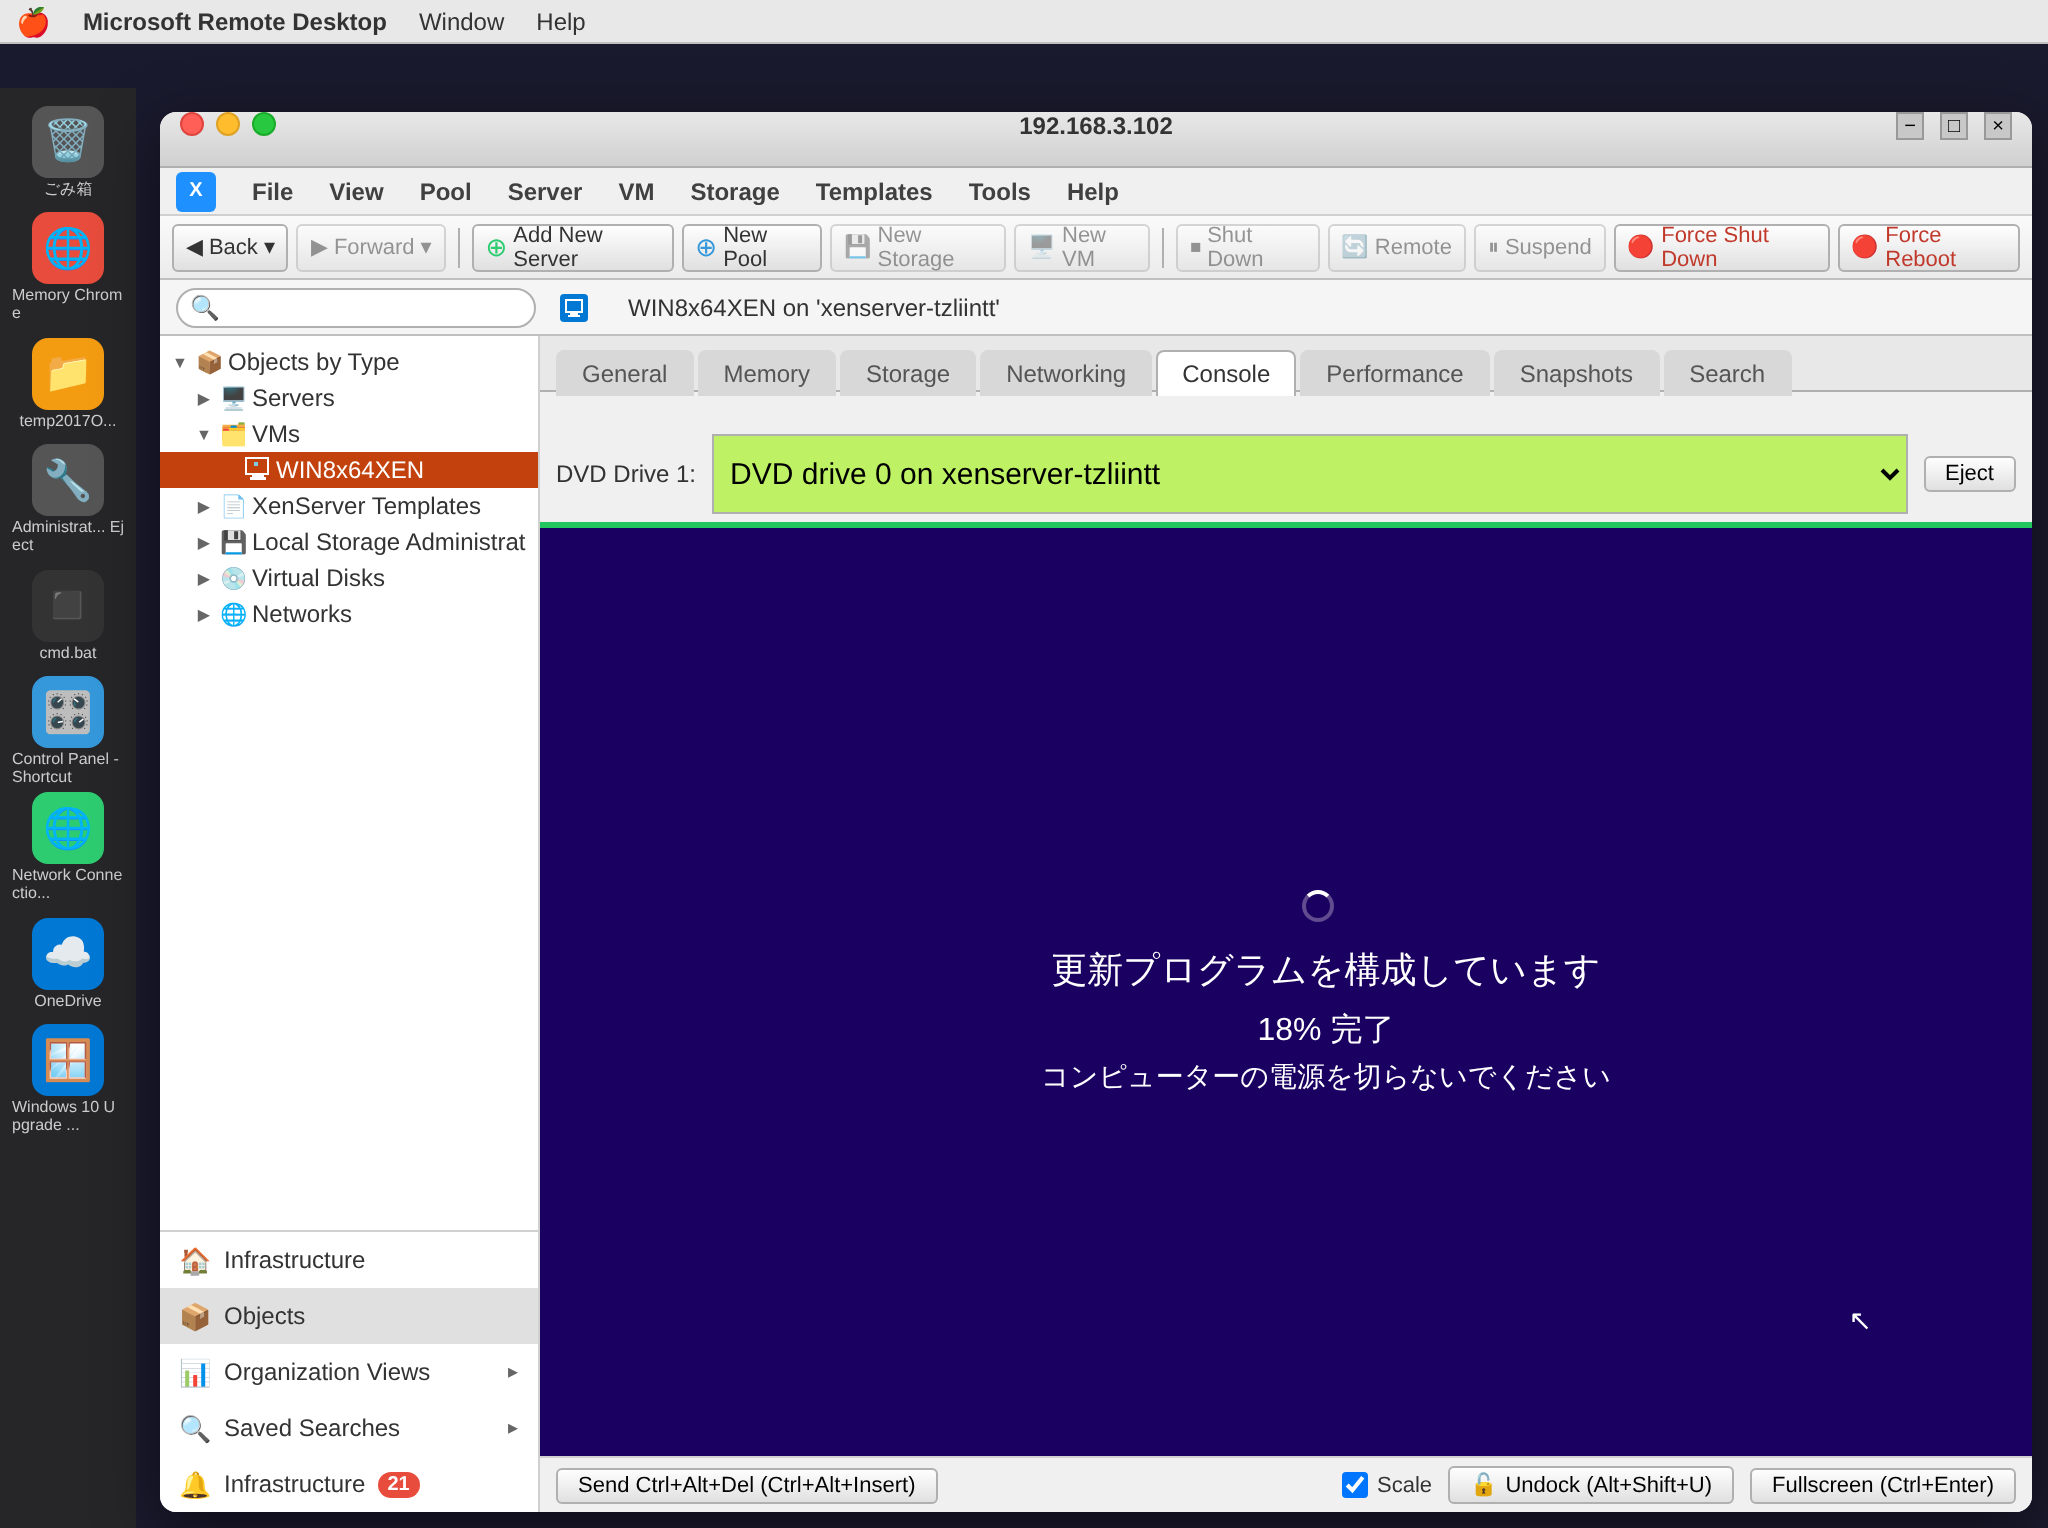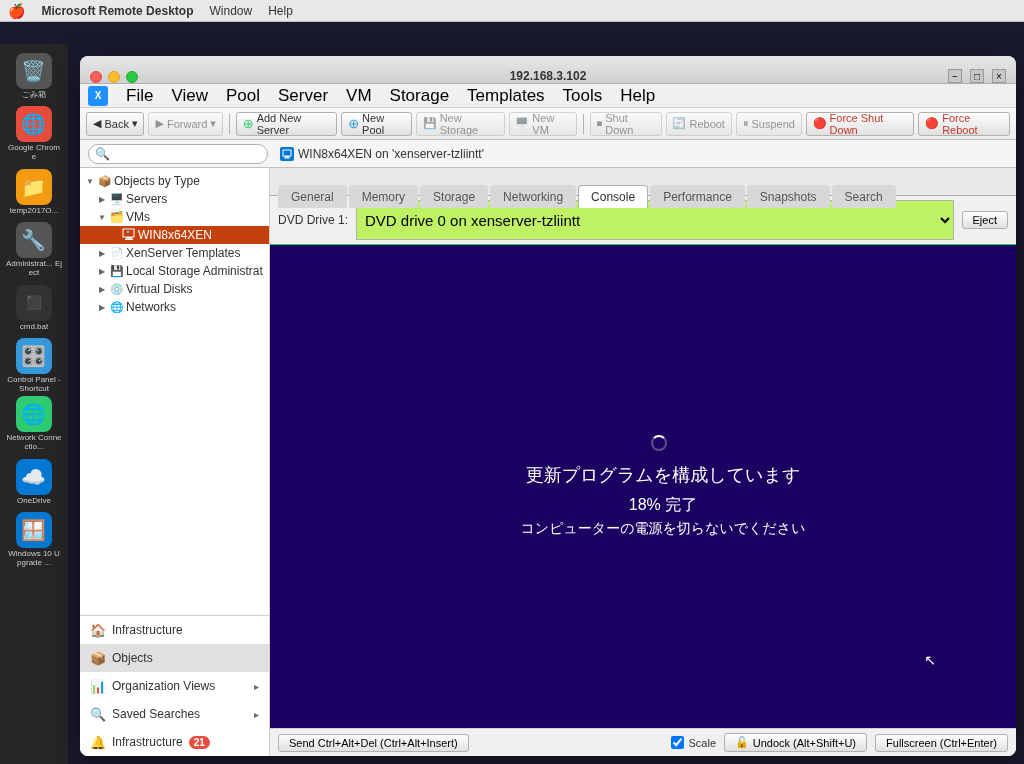--- a/index.html
+++ b/index.html
@@ -77,21 +77,20 @@
       height: 36px;
       border-radius: 8px;
       display: flex;
       align-items: center;
       justify-content: center;
       font-size: 20px;
     }
     .dock-label {
       font-size: 8px;
       color: #ccc;
-      text-align: center;
       line-height: 1.1;
       max-width: 56px;
       word-break: break-all;
     }
 
     
     .main-window {
       position: absolute;
       top: 34px;
       left: 80px;
@@ -103,21 +102,21 @@
       display: flex;
       flex-direction: column;
       overflow: hidden;
     }
 
     
     .window-titlebar {
       height: 28px;
       background: linear-gradient(180deg, #e8e8e8, #d0d0d0);
       display: flex;
-      align-items: flex-end;
+      align-items: flex-start;
       padding: 0 10px;
       border-bottom: 1px solid #b0b0b0;
       border-radius: 8px 8px 0 0;
       position: relative;
     }
     .window-controls {
       display: flex;
       gap: 6px;
     }
     .win-btn {
@@ -160,24 +159,25 @@
     .app-menubar {
       height: 24px;
       display: flex;
       align-items: center;
       padding: 0 8px;
       gap: 2px;
       border-bottom: 1px solid #d0d0d0;
     }
     .app-menu-item {
       padding: 2px 8px;
-      font-size: 17px;
-      color: #000000;
+      font-size: 12px;
+      color: #404040;
       cursor: pointer;
       border-radius: 3px;
+      font-weight: bold;
     }
 
     
     .app-toolbar {
       height: 32px;
       display: flex;
       align-items: center;
       padding: 0 6px;
       gap: 4px;
       border-bottom: 1px solid #c0c0c0;
@@ -227,21 +227,21 @@
     .search-input {
       border: none;
       outline: none;
       font-size: 11px;
       width: 140px;
       background: transparent;
     }
     .vm-tab-indicator {
       display: flex;
       align-items: center;
-      gap: 4px;
+      gap: 20px;
       margin-left: 8px;
     }
     .vm-status-icon {
       width: 14px;
       height: 14px;
       background: #0078d4;
       border-radius: 2px;
       display: flex;
       align-items: center;
       justify-content: center;
@@ -361,38 +361,39 @@
       padding: 4px 12px;
       font-size: 12px;
       color: #555;
       cursor: pointer;
       border: 1px solid transparent;
       border-bottom: none;
       border-radius: 4px 4px 0 0;
       background: #d8d8d8;
       margin-right: 2px;
       position: relative;
-      top: 13px;
+      top: 3px;
     }
     .tab.active {
       background: white;
       color: #333;
       border-color: #b0b0b0;
       border-bottom-color: white;
       font-weight: 500;
     }
 
     
     .dvd-bar {
       display: flex;
       align-items: center;
       padding: 4px 8px;
       background: #f0f0f0;
-      border-bottom: 1px solid #22c55e;
+      border-bottom: 3px solid #22c55e;
       gap: 8px;
+      margin-top: 17px;
     }
     .dvd-label {
       font-size: 12px;
       color: #333;
       font-weight: 500;
       white-space: nowrap;
     }
     .dvd-select {
       flex: 1;
       height: 40px;
@@ -500,21 +501,21 @@
 
 <div class="desktop">
 
   <div class="dock">
     <div class="dock-item">
       <div class="dock-icon" style="background:#555;">🗑️</div>
       <span class="dock-label">ごみ箱</span>
     </div>
     <div class="dock-item">
       <div class="dock-icon" style="background:#e74c3c;">🌐</div>
-      <span class="dock-label">Google Chrome</span>
+      <span class="dock-label">Memory Chrome</span>
     </div>
     <div class="dock-item">
       <div class="dock-icon" style="background:#f39c12;">📁</div>
       <span class="dock-label">temp2017O...</span>
     </div>
     <div class="dock-item">
       <div class="dock-icon" style="background:#555;">🔧</div>
       <span class="dock-label">Administrat... Eject</span>
     </div>
     <div class="dock-item">
@@ -598,21 +599,21 @@
         <span>🖥️</span>
         <span>New VM</span>
       </div>
       <div class="toolbar-sep"></div>
       <div class="toolbar-btn disabled">
         <span>⏹</span>
         <span>Shut Down</span>
       </div>
       <div class="toolbar-btn disabled">
         <span>🔄</span>
-        <span>Reboot</span>
+        <span>Remote</span>
       </div>
       <div class="toolbar-btn disabled">
         <span>⏸</span>
         <span>Suspend</span>
       </div>
       <div class="toolbar-btn" style="color:#c0392b;">
         <span style="color:#c0392b;">🔴</span>
         <span>Force Shut Down</span>
       </div>
       <div class="toolbar-btn" style="color:#c0392b;">

